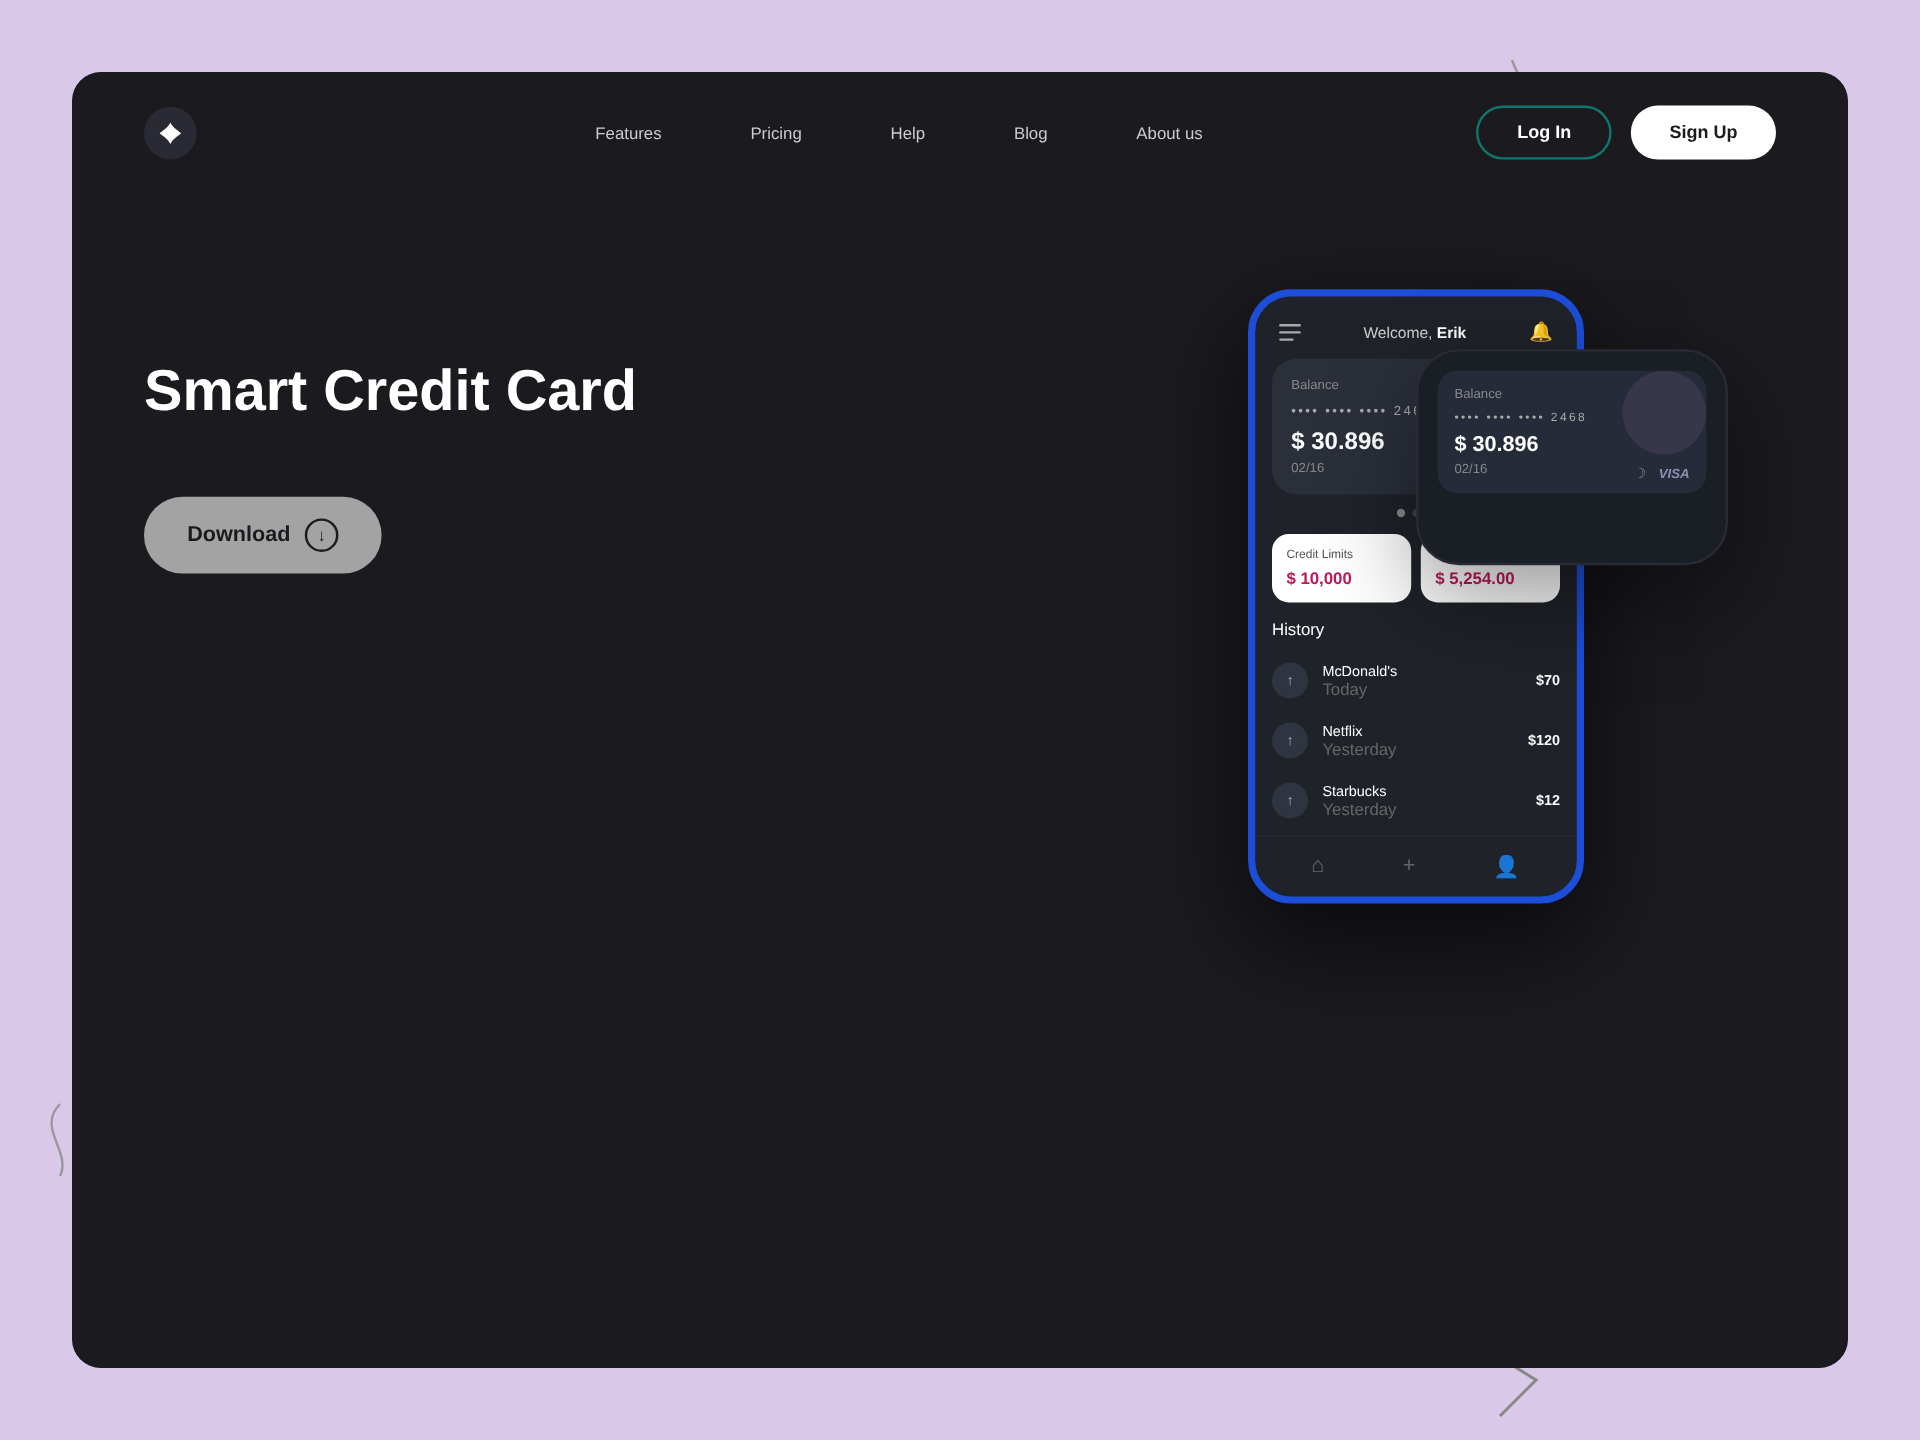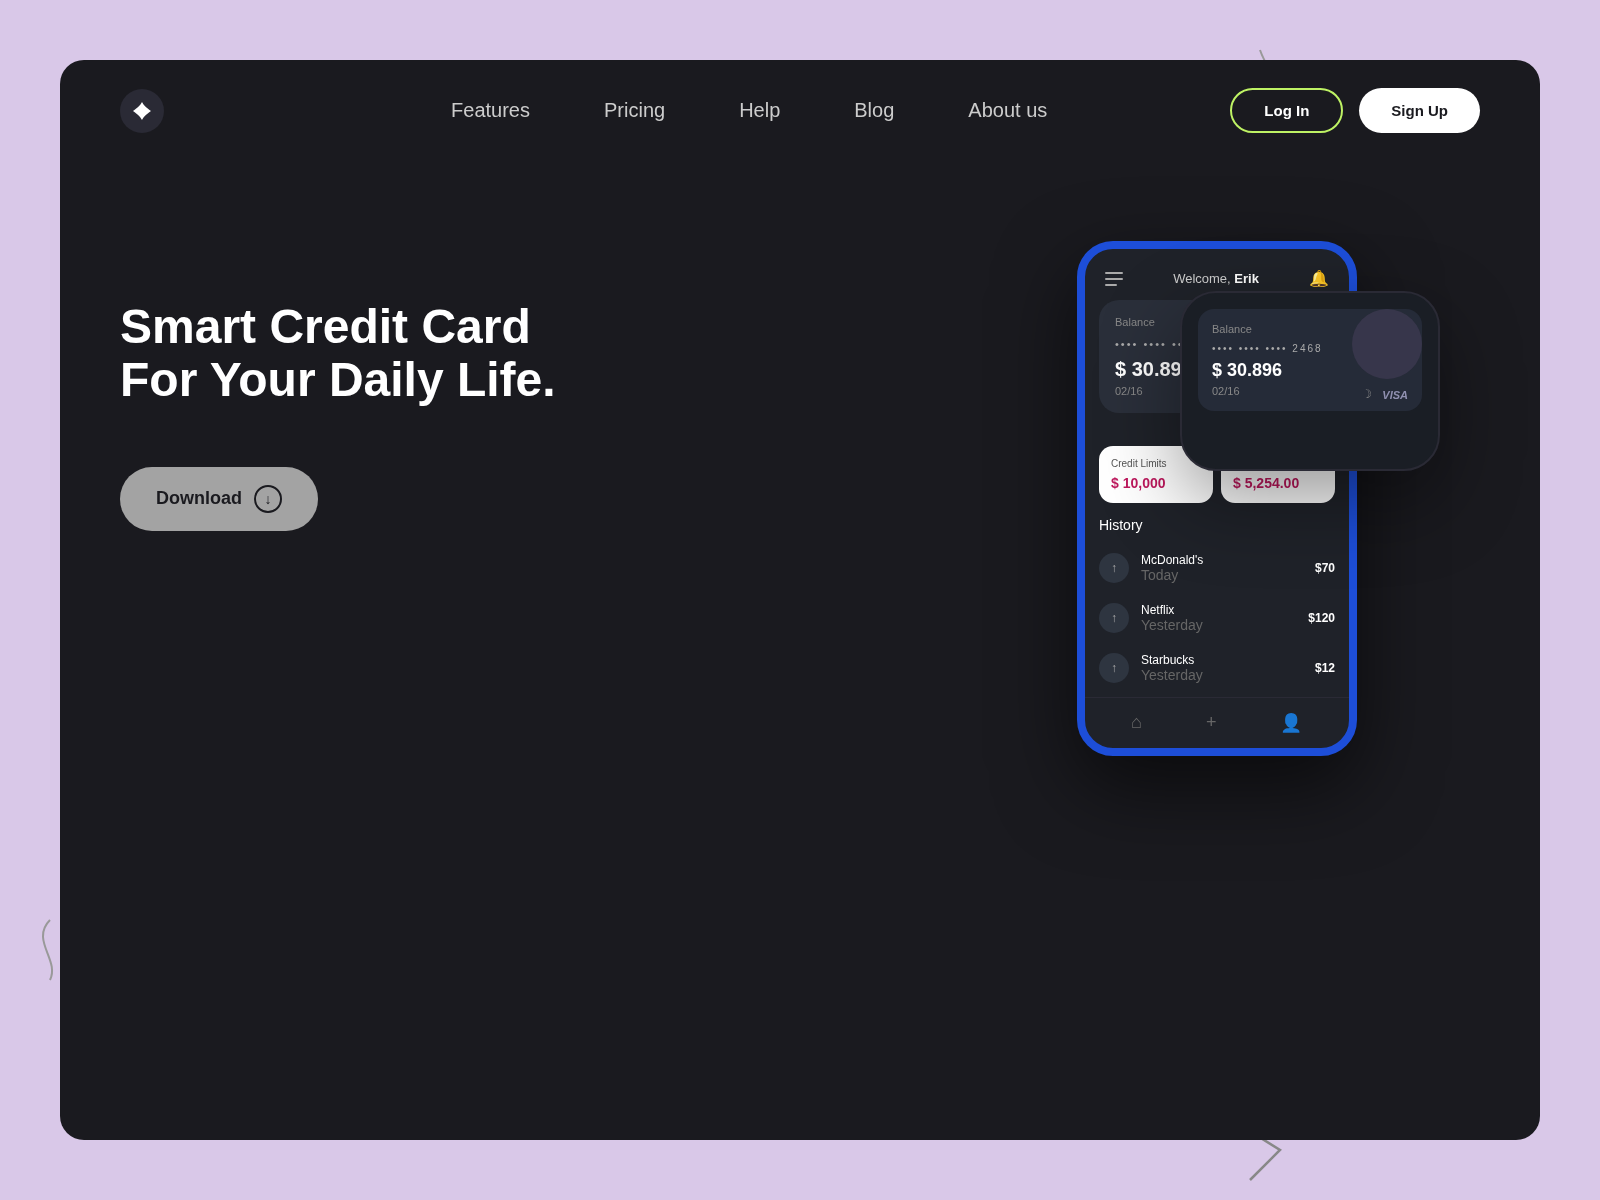--- a/index.html
+++ b/index.html
@@ -54,33 +54,33 @@
     nav {
       display: flex;
       gap: 50px;
       flex: 1;
       justify-content: center;
     }
 
     nav a {
       color: #cccccc;
       text-decoration: none;
-      font-size: 20px;
+      font-size: 14px;
       font-weight: 400;
       margin-left: 24px;
     }
 
     .header-buttons {
       display: flex;
       gap: 16px;
     }
 
     .btn-login {
       background: transparent;
-      border: 2px solid #bef264;
+      border: 2px solid #0f766e;
       color: white;
       padding: 12px 32px;
       border-radius: 50px;
       font-size: 15px;
       font-weight: 600;
       cursor: pointer;
     }
 
     .btn-signup {
       background: white;
@@ -155,24 +155,23 @@
     }
 
     .phone-main {
       position: absolute;
       left: 60px;
       top: 0;
       width: 280px;
       background: #1f2229;
       border-radius: 36px;
       overflow: hidden;
-      border: 8px solid #1d4ed8;
+      border: 6px solid #1d4ed8;
       box-shadow: 0 30px 80px rgba(0,0,0,0.6);
       z-index: 2;
-      margin-left: 37px;
     }
 
     .phone-secondary {
       position: absolute;
       left: 200px;
       top: 50px;
       width: 260px;
       background: #1a1e25;
       border-radius: 36px;
       overflow: hidden;
@@ -434,21 +433,20 @@
     <div class="header-buttons">
       <button class="btn-login">Log In</button>
       <button class="btn-signup">Sign Up</button>
     </div>
   </header>
 
   <div class="hero">
     <div class="hero-left">
       <h1 class="hero-title">
         <span>Smart Credit Card</span><br>
-        <span>For Your Daily Life.</span>
       </h1>
       <button class="btn-download">
         <span>Download</span>
         <span class="download-icon">↓</span>
       </button>
     </div>
 
     <div class="hero-right">
 
       <div class="phone-main">

